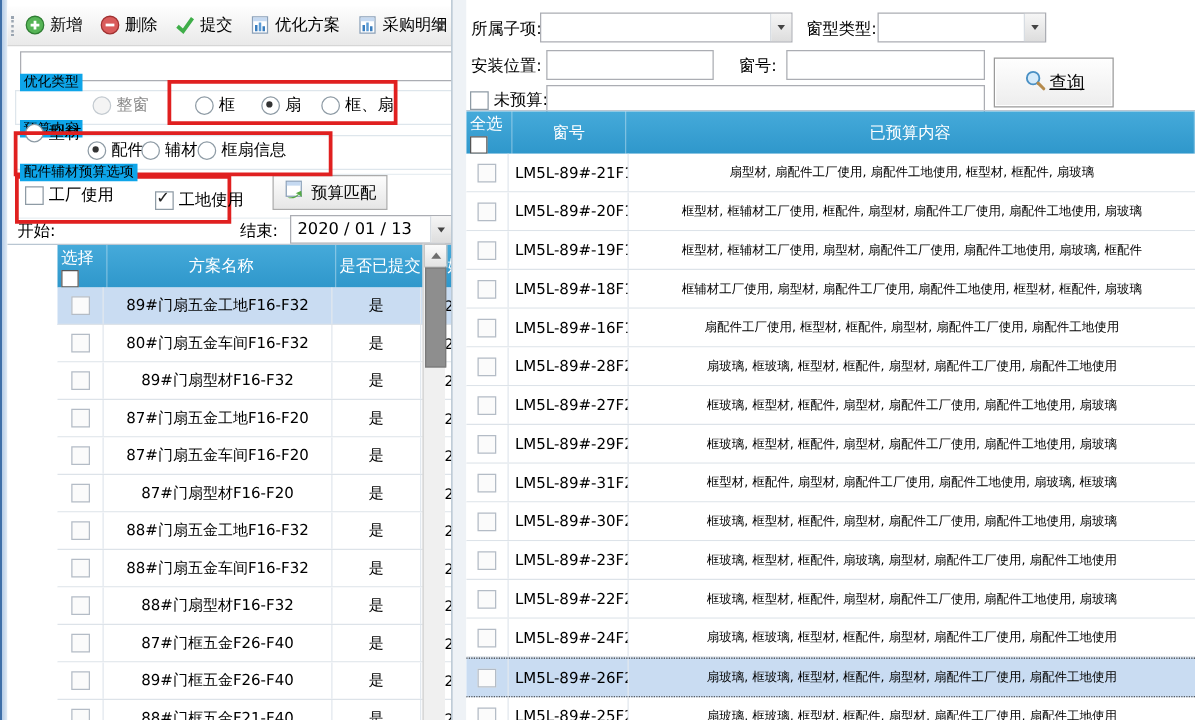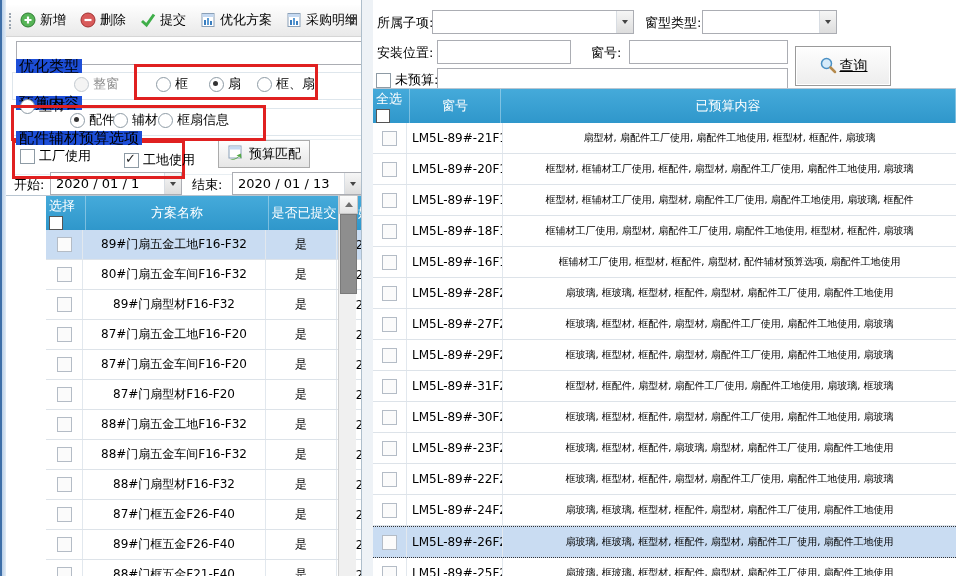--- a/index.html
+++ b/index.html
@@ -36,21 +36,21 @@
   
   .ibox{border:1px solid #ABADB3;background:#fff;font-family:"DejaVu Sans",sans-serif;font-size:12px;padding:0 4px;}
   .combo{border:1px solid #ABADB3;background:#fff;display:flex;align-items:stretch;font-size:13px;}
   .combo .val{flex:1;display:flex;align-items:center;padding:0 5px;white-space:nowrap;overflow:hidden;}
   .combo .cbtn{width:16px;border-left:1px solid #D8DDE3;background:linear-gradient(#F6F6F6,#DDDDDD);
     display:flex;align-items:center;justify-content:center;}
   .combo .cbtn i{width:0;height:0;border-left:3px solid transparent;border-right:3px solid transparent;border-top:4px solid #444;}
 
   
   .grp{border:1px solid #DEE6EC;}
-  .grp-label{background:#1d4ed8;padding:0 3px;font-size:15px;line-height:14px;}
+  .grp-label{background:#0ea5e9;padding:0 3px;font-size:11px;line-height:14px;}
   .opt{display:inline-flex;align-items:center;gap:4px;font-size:13px;white-space:nowrap;}
   .radio{width:13px;height:13px;border-radius:50%;border:1px solid #8E9BA5;background:#fff;position:relative;flex:0 0 auto;}
   .radio.sel::after{content:"";position:absolute;left:3px;top:3px;width:5px;height:5px;border-radius:50%;background:#333;}
   .radio.dis{border-color:#C3CAD0;background:#F4F4F4;}
   .dis-txt{color:#8C8C8C;}
   .chk{width:13px;height:13px;border:1px solid #8E9BA5;background:#fff;position:relative;flex:0 0 auto;display:inline-block;}
   .chk.checked::after{content:"✓";position:absolute;left:0;top:-3px;font-size:13px;font-weight:bold;color:#222;}
   .row-chk{border-color:#B4BcC6;background:#FBFBFB;}
   .hchk{width:12px;height:12px;border:1px solid #555;background:#fff;display:inline-block;}
 
@@ -227,26 +227,20 @@
         <svg width="16" height="16">
             <rect x="2" y="1" width="12" height="12" fill="#fff" stroke="#8AA0B8"></rect>
             <rect x="2.5" y="1.5" width="11" height="3" fill="#C5D9F1"></rect>
             <path d="M3 14 C6 15.5 10 14.5 12 11.5 L14.5 13.5 14 8.5 9.5 10.5 11.5 11.2 C9.5 13.5 6 14.2 3 14z" fill="#55AA44"></path>
           </svg>
       </span>
       <span>预算匹配</span>
     </div>
 
     <span class="abs flabel" style="left:8px;top:176px">开始:</span>
-    <div class="abs combo" style="left:44px;top:172px;width:130px;height:21px">
-      <span class="val">2020 / 01 / 1</span>
-      <span class="cbtn">
-          <i></i>
-        </span>
-    </div>
     <span class="abs flabel" style="left:186px;top:176px">结束:</span>
     <div class="abs combo" style="left:226px;top:172px;width:128px;height:21px">
       <span class="val">2020 / 01 / 13</span>
       <span class="cbtn">
           <i></i>
         </span>
     </div>
 
     <div class="abs ltable">
       <div class="lthead">
@@ -455,21 +449,21 @@
     <div class="rc rc-content">
               <span class="cwrap">框辅材工厂使用, 扇型材, 扇配件工厂使用, 扇配件工地使用, 框型材, 框配件, 扇玻璃</span>
             </div>
   </div>
           <div class="rrow">
     <div class="rc rc-sel">
       <span class="chk row-chk"></span>
     </div>
     <div class="rc rc-no">LM5L-89#-16F15</div>
     <div class="rc rc-content">
-              <span class="cwrap">框辅材工厂使用, 框型材, 框配件, 扇型材, 配件辅材预算选项, 扇配件工地使用</span>
+              <span class="cwrap">扇配件工厂使用, 框型材, 框配件, 扇型材, 扇配件工厂使用, 扇配件工地使用</span>
             </div>
   </div>
           <div class="rrow">
     <div class="rc rc-sel">
       <span class="chk row-chk"></span>
     </div>
     <div class="rc rc-no">LM5L-89#-28F26</div>
     <div class="rc rc-content">
               <span class="cwrap">扇玻璃, 框玻璃, 框型材, 框配件, 扇型材, 扇配件工厂使用, 扇配件工地使用</span>
             </div>

